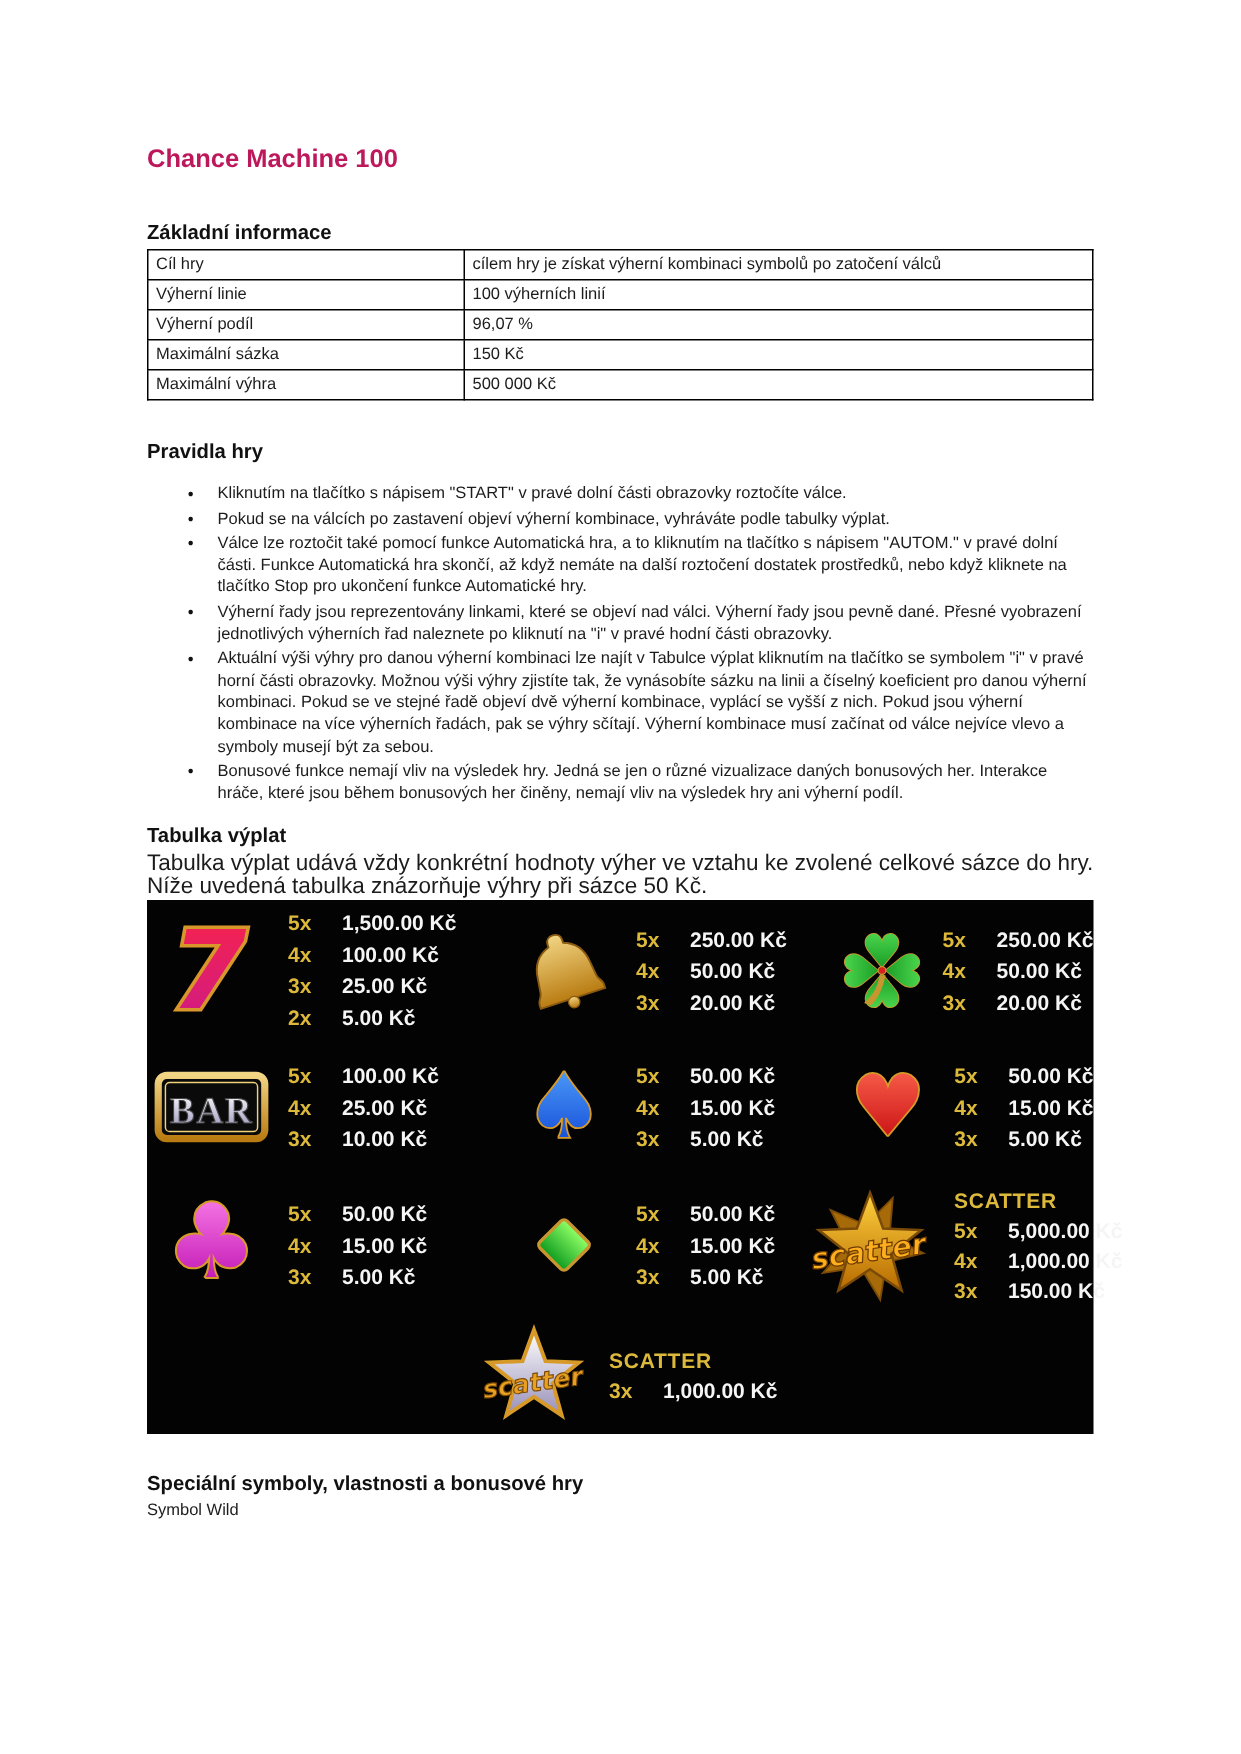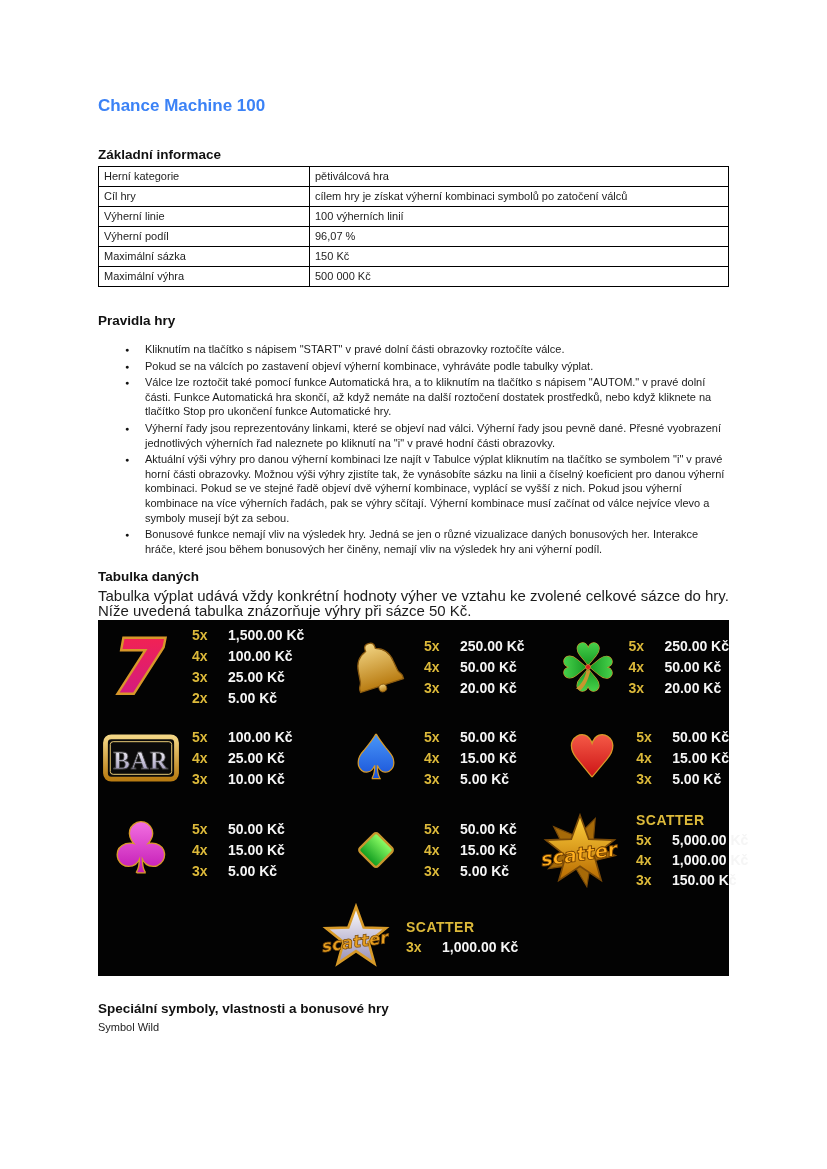--- a/index.html
+++ b/index.html
@@ -1,18 +1,18 @@
 <!DOCTYPE html>
 <html><head>
 <meta charset="utf-8">
 <style>
   html,body{margin:0;padding:0;background:#ffffff;}
   body{width:827px;height:1169px;position:relative;font-family:"Liberation Sans",sans-serif;color:#1c1c1c;overflow:hidden;}
   .page{position:absolute;left:98px;top:0;width:631px;}
-  .doc-title{margin:96px 0 0 0;font-size:17px;line-height:20px;font-weight:bold;color:#3b82f6;}
+  .doc-title{margin:96px 0 0 0;font-size:17px;line-height:20px;font-weight:bold;color:#be185d;}
   .h2{font-size:13.5px;line-height:16px;font-weight:bold;color:#111;margin:0;}
   #h-basic{margin-top:31px;}
   table.info{border-collapse:collapse;width:100%;margin-top:3px;font-size:11px;}
   table.info td{border:1.5px solid #000;padding:3px 5px;line-height:13px;vertical-align:middle;}
   table.info td.k{width:200px;}
   #h-rules{margin-top:26px;}
   ul.rules{margin:13px 0 0 0;padding:0 0 0 47px;list-style:none;font-size:11px;line-height:14.6px;}
   ul.rules li{position:relative;margin:0 0 2px 0;}
   ul.rules li::before{content:"\25CF";position:absolute;left:-20px;top:1px;font-size:7px;color:#111;}
   #h-paytable{margin-top:13px;}
@@ -82,24 +82,20 @@
 </svg>
 
 <div class="page">
 
   <h1 class="doc-title">Chance Machine 100</h1>
 
   <h2 class="h2" id="h-basic">Základní informace</h2>
   <table class="info">
     <tbody>
       <tr>
-          <td class="k">Herní kategorie</td>
-          <td>pětiválcová hra</td>
-        </tr>
-      <tr>
           <td class="k">Cíl hry</td>
           <td>cílem hry je získat výherní kombinaci symbolů po zatočení válců</td>
         </tr>
       <tr>
           <td class="k">Výherní linie</td>
           <td>100 výherních linií</td>
         </tr>
       <tr>
           <td class="k">Výherní podíl</td>
           <td>96,07 %</td>
@@ -118,21 +114,21 @@
   <h2 class="h2" id="h-rules">Pravidla hry</h2>
   <ul class="rules">
     <li>Kliknutím na tlačítko s nápisem "START" v pravé dolní části obrazovky roztočíte válce.</li>
     <li>Pokud se na válcích po zastavení objeví výherní kombinace, vyhráváte podle tabulky výplat.</li>
     <li>Válce lze roztočit také pomocí funkce Automatická hra, a to kliknutím na tlačítko s nápisem "AUTOM." v pravé dolní části. Funkce Automatická hra skončí, až když nemáte na další roztočení dostatek prostředků, nebo když kliknete na tlačítko Stop pro ukončení funkce Automatické hry.</li>
     <li>Výherní řady jsou reprezentovány linkami, které se objeví nad válci. Výherní řady jsou pevně dané. Přesné vyobrazení jednotlivých výherních řad naleznete po kliknutí na "i" v pravé hodní části obrazovky.</li>
     <li>Aktuální výši výhry pro danou výherní kombinaci lze najít v Tabulce výplat kliknutím na tlačítko se symbolem "i" v pravé horní části obrazovky. Možnou výši výhry zjistíte tak, že vynásobíte sázku na linii a číselný koeficient pro danou výherní kombinaci. Pokud se ve stejné řadě objeví dvě výherní kombinace, vyplácí se vyšší z nich. Pokud jsou výherní kombinace na více výherních řadách, pak se výhry sčítají. Výherní kombinace musí začínat od válce nejvíce vlevo a symboly musejí být za sebou.</li>
     <li>Bonusové funkce nemají vliv na výsledek hry. Jedná se jen o různé vizualizace daných bonusových her. Interakce hráče, které jsou během bonusových her činěny, nemají vliv na výsledek hry ani výherní podíl.</li>
   </ul>
 
-  <h2 class="h2" id="h-paytable">Tabulka daných</h2>
+  <h2 class="h2" id="h-paytable">Tabulka výplat</h2>
   <p class="pt-desc">Tabulka výplat udává vždy konkrétní hodnoty výher ve vztahu ke zvolené celkové sázce do hry. Níže uvedená tabulka znázorňuje výhry při sázce 50 Kč.</p>
 
   <div class="panel">
 
     <div class="pt-row r1">
       <div class="pt-cell c1">
         <div class="pt-icon">
           <svg width="76" height="76" viewBox="0 0 80 80">
             <text x="38" y="66" font-family="DejaVu Sans" font-size="76" font-weight="bold" font-style="italic" text-anchor="middle" fill="url(#gradRed7)" stroke="#d7972a" stroke-width="5" paint-order="stroke">7</text>
           </svg>

